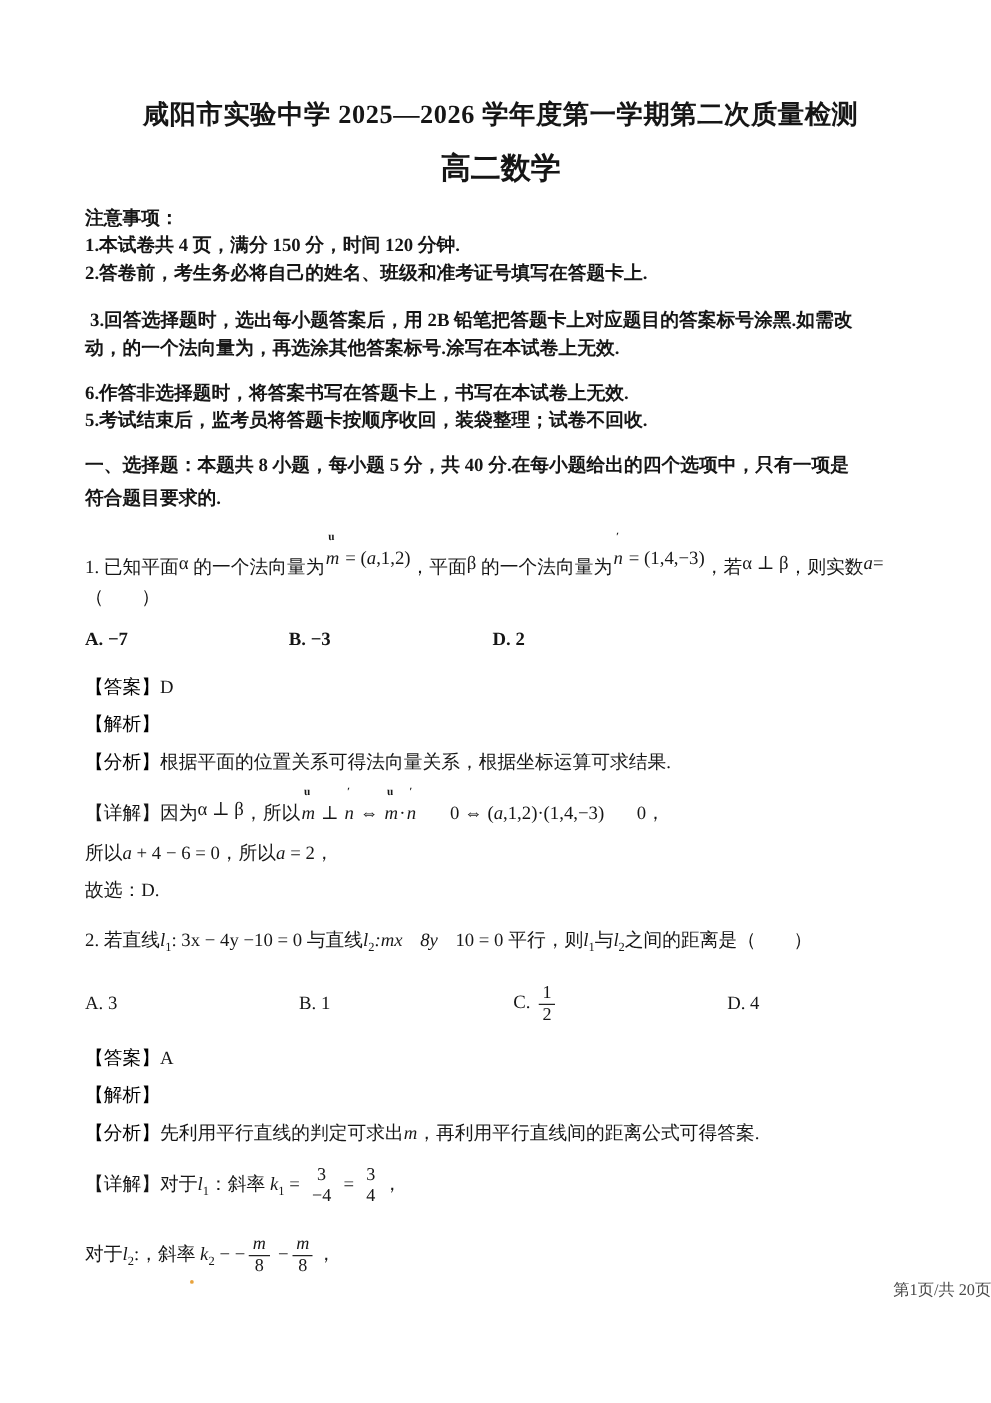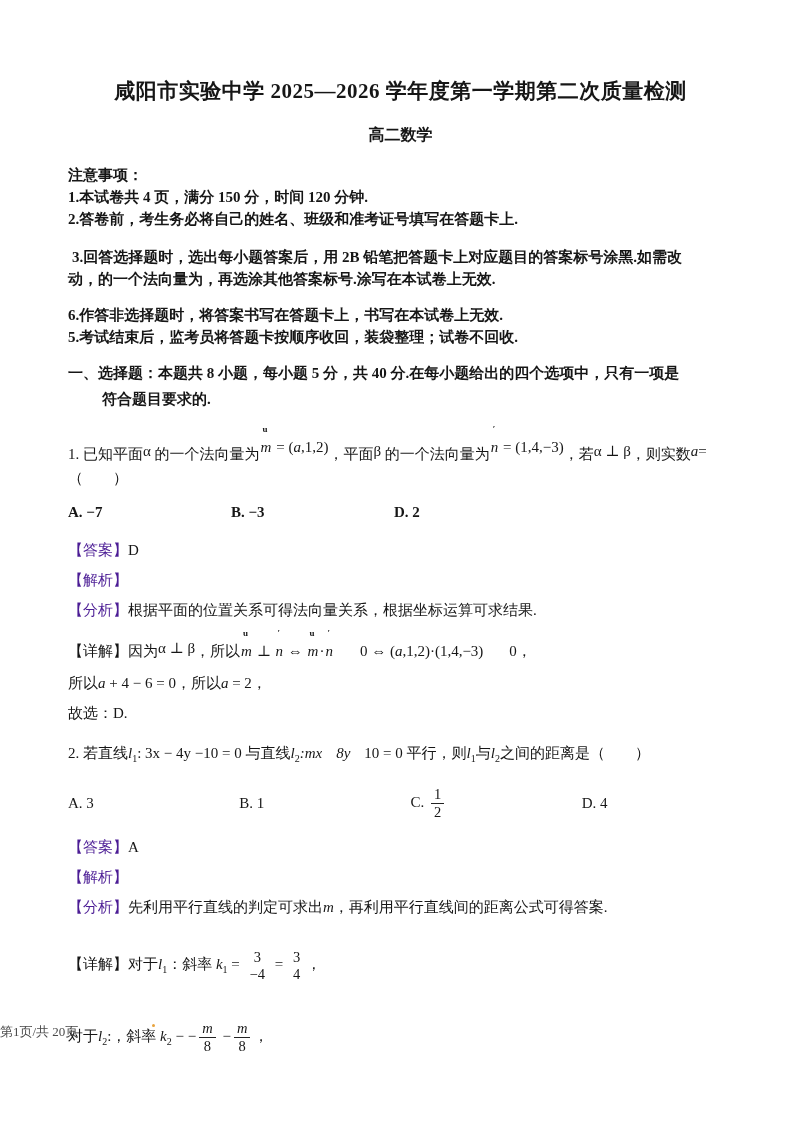--- a/index.html
+++ b/index.html
@@ -4,29 +4,29 @@
 <style>
   * { margin:0; padding:0; box-sizing:border-box; }
   html,body { background:#ffffff; }
   body { width:793px; height:1122px; margin:0 auto; }
   .page {
     position:relative; width:793px; height:1122px; background:#fff; overflow:hidden;
     font-family:"Liberation Serif","DejaVu Serif",serif; color:#161616; font-size:15px;
   }
   .inner { padding:78px 60px 0 68px; }
   .title { font-size:21px; font-weight:bold; text-align:center; line-height:27px; letter-spacing:0.5px; }
-  .subtitle { font-size:16px; font-weight:bold; text-align:center; margin-top:17px; line-height:26px; }
+  .subtitle { font-size:24px; font-weight:bold; text-align:center; margin-top:17px; line-height:26px; }
   .line { line-height:22px; }
   .b { font-weight:bold; }
   .mt16 { margin-top:16px; }
   .mt14 { margin-top:14px; }
   .mt18 { margin-top:18px; }
   .mt8  { margin-top:8px; }
-  .mt4  { margin-top:4px;margin-left:34px; }
-  .blue { color:#4c1d95; }
+  .mt4  { margin-top:4px; }
+  .blue { color:#000000; }
   .iv { font-style:italic; }
   sub.s { font-size:10px; font-style:normal; vertical-align:-4px; }
   
   .vec { position:relative; display:inline-block; padding:0 1px; }
   .vec > .acc { position:absolute; top:-9px; left:3px; font-size:9px; font-weight:bold; line-height:1; font-style:normal; }
   .vec > .vb { font-style:italic; }
   .raised { vertical-align:7px; display:inline-block; }
   .g { vertical-align:3px; display:inline-block; }
   
   .frac { display:inline-block; text-align:center; vertical-align:middle; line-height:1.15; margin:0 3px; font-size:14.5px; }
@@ -34,22 +34,22 @@
   .frac > span.up { font-style:normal; }
   .frac.bar > .den { border-top:1px solid #222; }
   .optrow { display:flex; margin-top:12px; line-height:22px; }
   .optrow .opt { width:163px;font-weight:bold; }
   .optrow .opt:last-child { width:auto; }
   .optrow2 { display:flex; margin-top:14px; align-items:center; min-height:38px;gap:20px; }
   .optrow2 .opt { width:163px; }
   .gapsp { display:inline-block; width:26px; }
   .gapsm { display:inline-block; width:14px; }
   .stemline { line-height:26px; padding-top:6px; }
-  .fracline { display:block; margin-top:26px; line-height:40px; }
-  .footer { position:absolute; top:1023px; left:0; width:100%; text-align:left; font-size:13px; color:#4a4a4a; }
+  .fracline { display:block; margin-top:10px; line-height:40px; }
+  .footer { position:absolute; top:1023px; left:0; width:100%; text-align:right; font-size:13px; color:#4a4a4a; }
   .speck { position:absolute; left:152px; top:1024px; width:3px; height:3px; background:#e8a33d; border-radius:50%; }
 </style>
 </head>
 <body>
 
 <div class="page">
   <div class="inner">
 
     <div class="title">咸阳市实验中学 2025—2026 学年度第一学期第二次质量检测</div>
     <div class="subtitle">高二数学</div>

